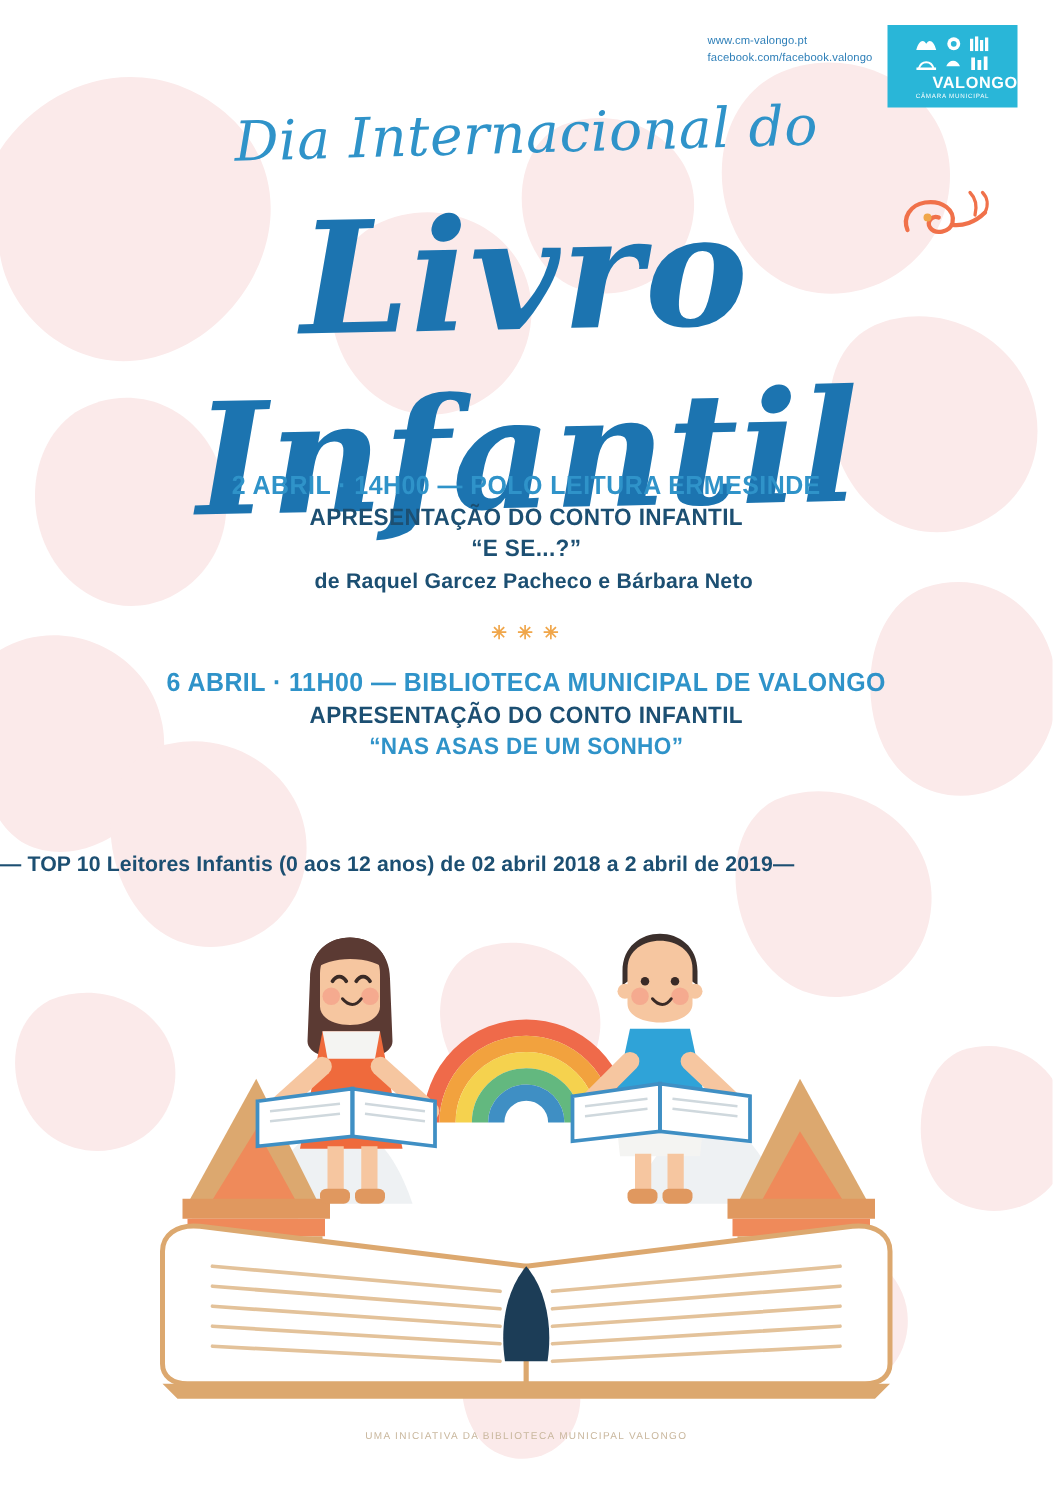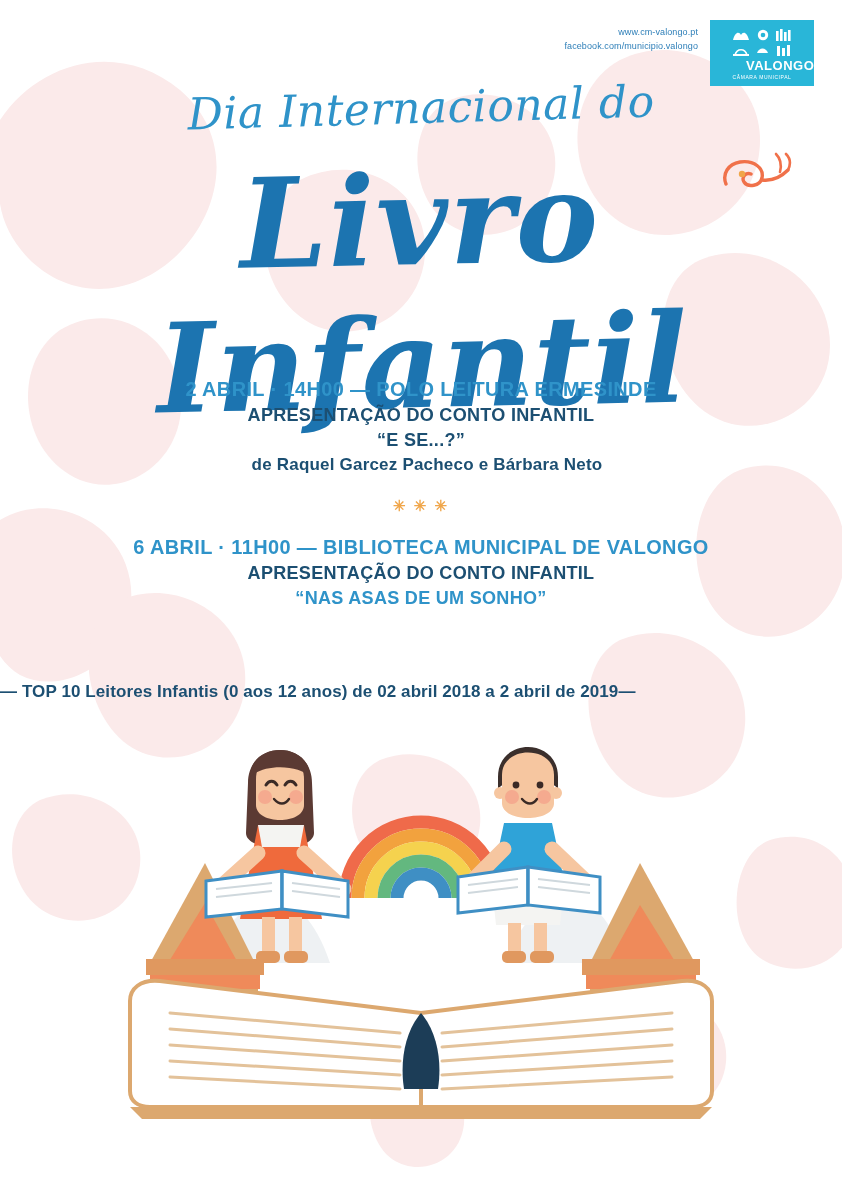--- a/index.html
+++ b/index.html
@@ -28,21 +28,21 @@
     inset: 0;
     z-index: 0;
     pointer-events: none;
   }
 
   
   .header-links {
     position: absolute;
     top: 26px;
     right: 144px;
-    text-align: right;
+    text-align: left;
     z-index: 6;
     line-height: 1.5;
   }
   .header-links a,
   .header-links span {
     display: block;
     color: #2e7fb8;
     font-size: 9px;
     text-decoration: none;
     letter-spacing: .1px;
@@ -232,21 +232,21 @@
       <path d="M40,800 C90,780 145,815 140,865 C135,915 80,935 42,910 C5,885 0,820 40,800 Z"></path>
       <path d="M770,840 C820,825 860,865 855,915 C850,965 795,982 760,958 C725,933 730,855 770,840 Z"></path>
       <path d="M170,960 C215,945 260,978 256,1022 C252,1066 205,1084 172,1062 C140,1040 135,975 170,960 Z"></path>
       <path d="M640,1000 C685,985 730,1018 726,1062 C722,1106 675,1124 642,1102 C610,1080 605,1015 640,1000 Z"></path>
       <path d="M390,1070 C430,1058 468,1086 464,1124 C460,1162 420,1178 392,1159 C365,1140 360,1082 390,1070 Z"></path>
     </g>
   </svg>
 
   <div class="header-links">
     <a href="#">www.cm-valongo.pt</a>
-    <a href="#">facebook.com/municipio.valongo</a>
+    <a href="#">facebook.com/facebook.valongo</a>
   </div>
 
   <div class="logo">
     <div class="glyph-row">
       <svg width="18" height="12" viewBox="0 0 18 12">
         <path d="M1 11 C3 3, 7 2, 9 6 C11 2, 15 3, 17 11 Z" fill="#ffffff"></path>
       </svg>
       <svg width="12" height="12" viewBox="0 0 12 12">
         <circle cx="6" cy="6" r="5.2" fill="#ffffff"></circle>
         <circle cx="6" cy="6" r="2.3" fill="#29b6d8"></circle>
@@ -428,14 +428,15 @@
           <path d="M672 316 L442 334"></path>
         <path d="M672 332 L442 348"></path>
           <path d="M672 348 L442 362"></path>
         <path d="M672 364 L442 376"></path>
       </g>
       <path d="M421 300 C404 320 400 350 404 376 L438 376 C442 350 438 320 421 300 Z" fill="#1c3d57"></path>
       <path d="M130 394 L712 394 L700 406 L142 406 Z" fill="#dca86f"></path>
     </g>
   </svg>
 
+  <div class="footer">UMA INICIATIVA DA BIBLIOTECA MUNICIPAL VALONGO</div>
 
 </div>
 
 </body></html>

